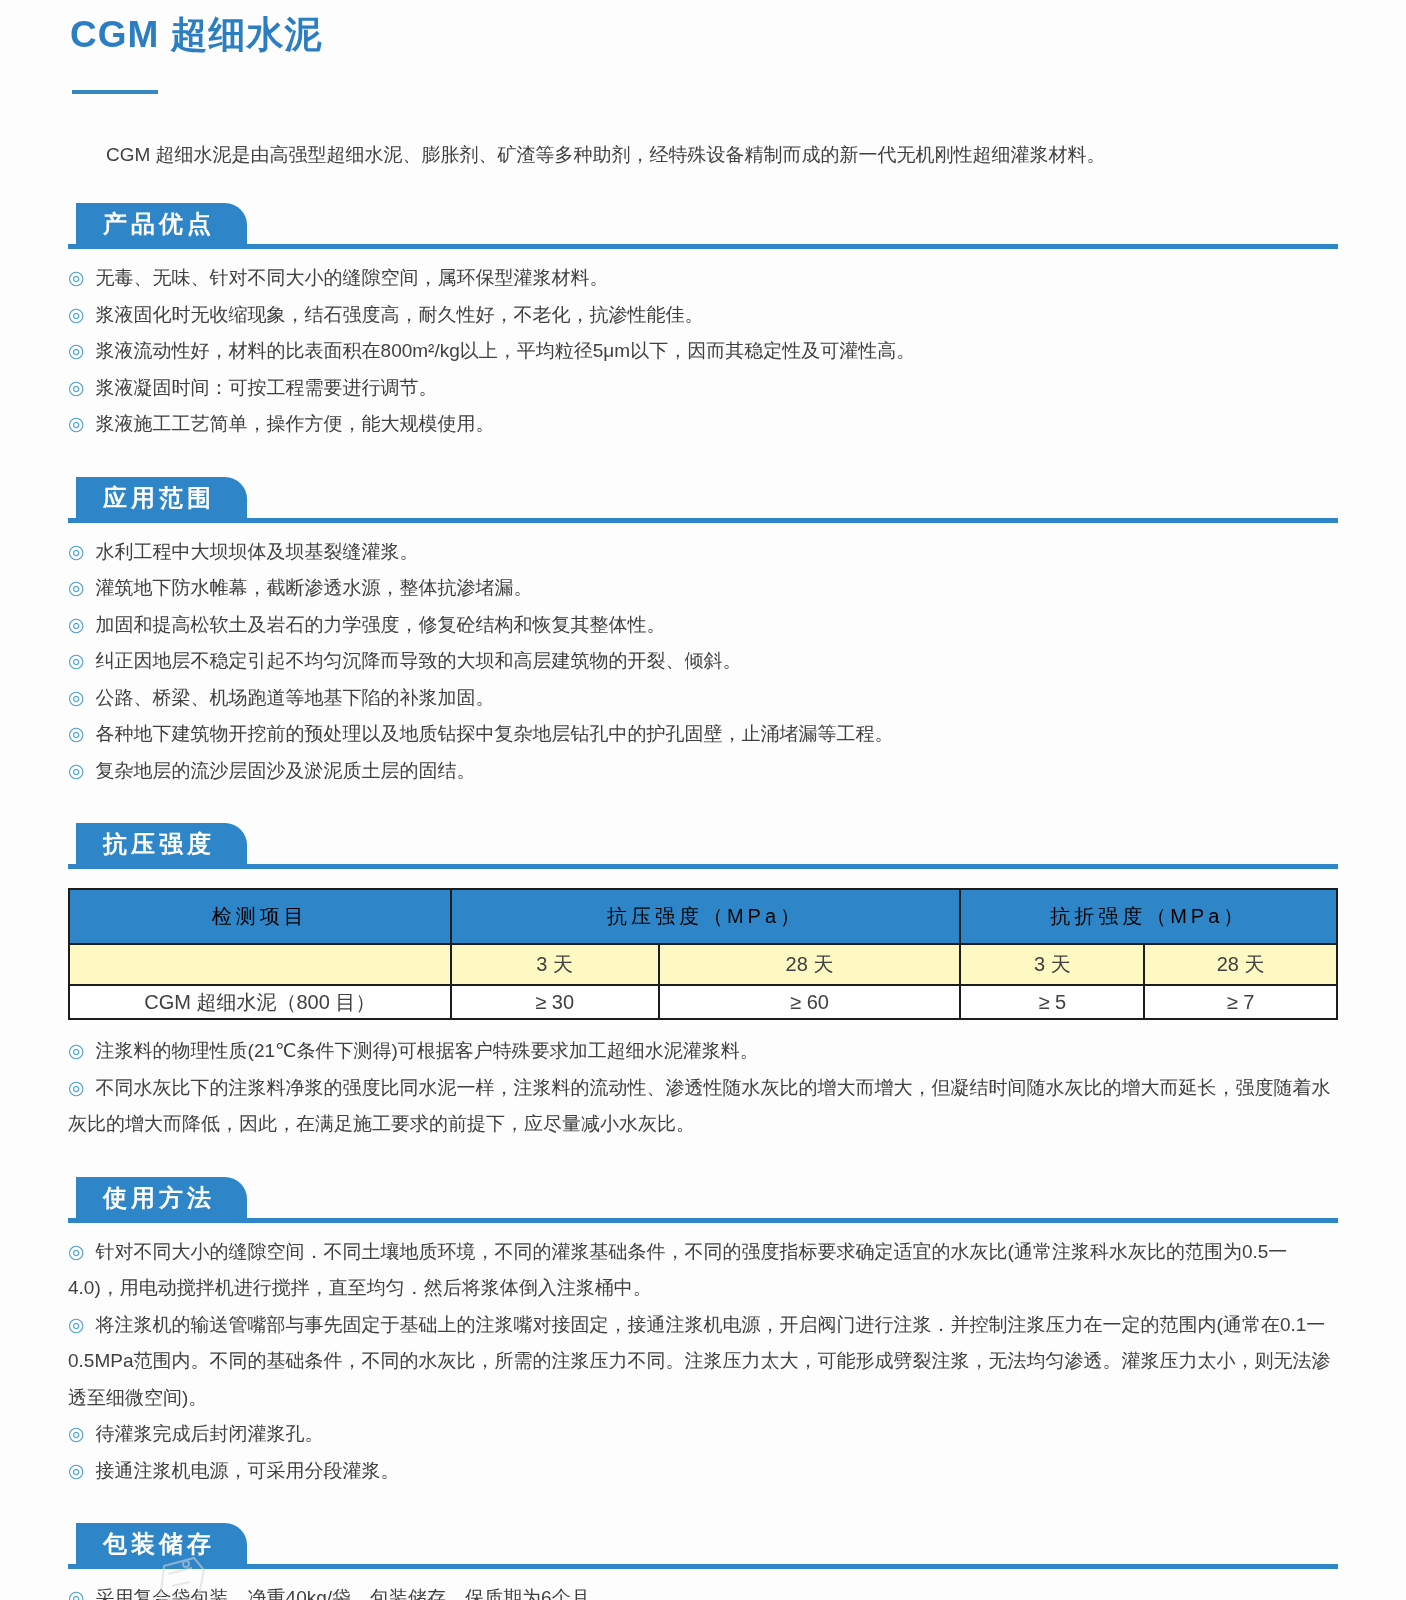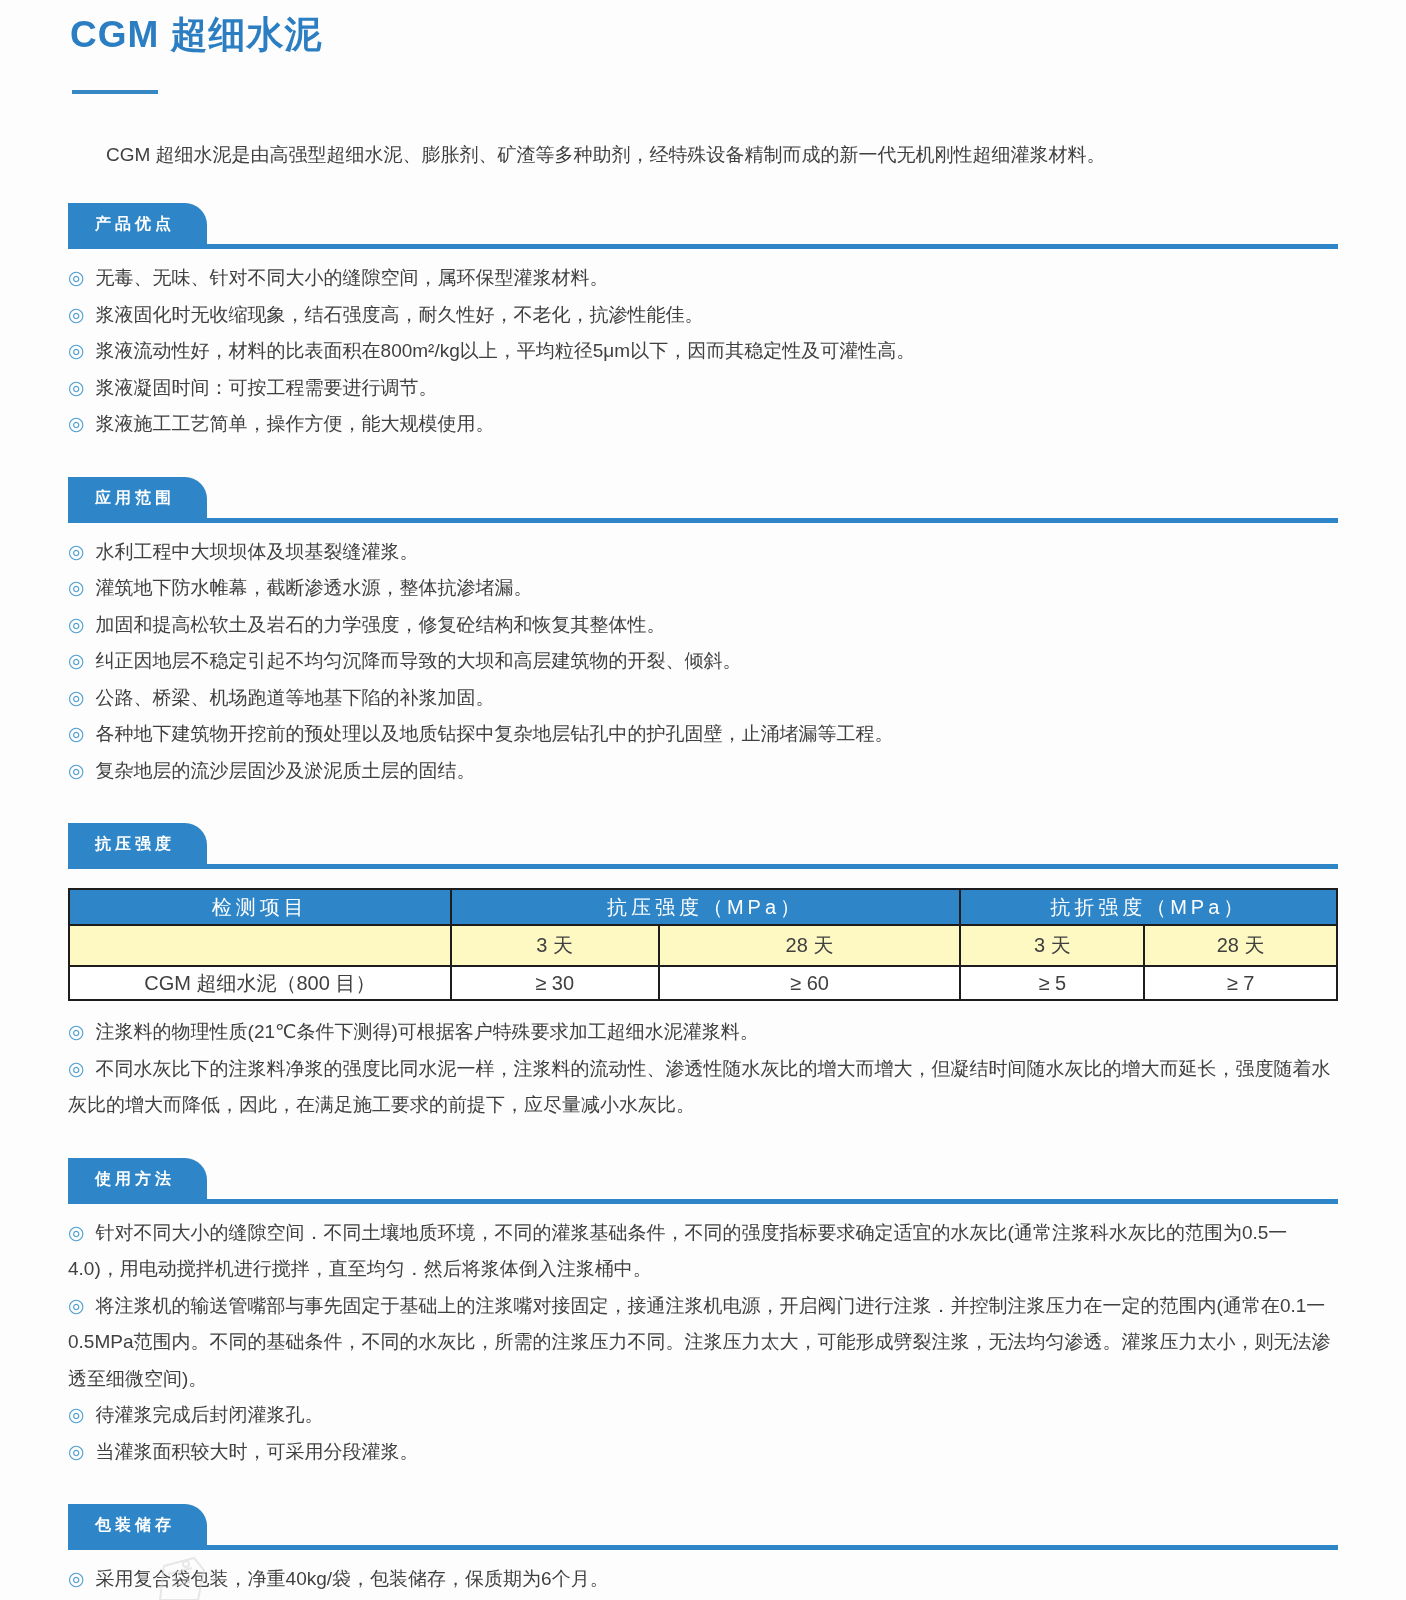--- a/index.html
+++ b/index.html
@@ -32,26 +32,27 @@
     line-height:29px;
     text-indent:38px;
   }
 
   .section { margin-top:34px; }
   .tab-row { line-height:0; font-size:0; }
   .section-tab {
     display:inline-block;
     background:#2e86c8;
     color:#ffffff;
-    font-size:16px;
+    font-size:24px;
     font-weight:bold;
     letter-spacing:4px;
     height:41px; line-height:41px;
     padding:0 32px 0 27px;
     border-radius:0 22px 0 0;
+    margin-left:8px;
   }
   .section-rule { height:5px; background:#2e86c8; }
 
   .bullets { margin-top:11px; }
   .bullet {
     font-size:19px;
     line-height:36.5px;
   }
   .bullet-icon {
     color:#4f9fd0;
@@ -65,22 +66,22 @@
     margin-top:19px;
   }
   .spec-table td {
     border:2px solid #1d1d1d;
     text-align:center;
     font-size:20px;
     padding:0;
   }
   .spec-table .head-row td {
     background:#2e86c8;
-    color:#ffffff;
-    height:36px;
+    color:#000000;
+    height:55px;
     letter-spacing:4px;
   }
   .spec-table .sub-row td {
     background:#fef9c3;
     height:41px;
   }
   .spec-table .data-row td {
     background:#ffffff;
     height:34px;
   }
@@ -177,21 +178,21 @@
 
   <div class="section">
     <div class="tab-row">
       <span class="section-tab">使用方法</span>
       <div class="section-rule"></div>
     </div>
     <div class="bullets">
       <div class="bullet"><span class="bullet-icon">◎</span><span>针对不同大小的缝隙空间．不同土壤地质环境，不同的灌浆基础条件，不同的强度指标要求确定适宜的水灰比(通常注浆科水灰比的范围为0.5一4.0)，用电动搅拌机进行搅拌，直至均匀．然后将浆体倒入注浆桶中。</span></div>
       <div class="bullet"><span class="bullet-icon">◎</span><span>将注浆机的输送管嘴部与事先固定于基础上的注浆嘴对接固定，接通注浆机电源，开启阀门进行注浆．并控制注浆压力在一定的范围内(通常在0.1一0.5MPa范围内。不同的基础条件，不同的水灰比，所需的注浆压力不同。注浆压力太大，可能形成劈裂注浆，无法均匀渗透。灌浆压力太小，则无法渗透至细微空间)。</span></div>
       <div class="bullet"><span class="bullet-icon">◎</span><span>待灌浆完成后封闭灌浆孔。</span></div>
-      <div class="bullet"><span class="bullet-icon">◎</span><span>当灌浆面积较大时，可采用分段灌浆。</span></div>
+      <div class="bullet"><span class="bullet-icon">◎</span><span>接通注浆机电源，可采用分段灌浆。</span></div>
     </div>
   </div>
 
   <div class="section">
     <div class="tab-row">
       <span class="section-tab">包装储存</span>
       <div class="section-rule"></div>
     </div>
     <div class="bullets">
       <div class="bullet"><span class="bullet-icon">◎</span><span>采用复合袋包装，净重40kg/袋，包装储存，保质期为6个月。</span></div>

